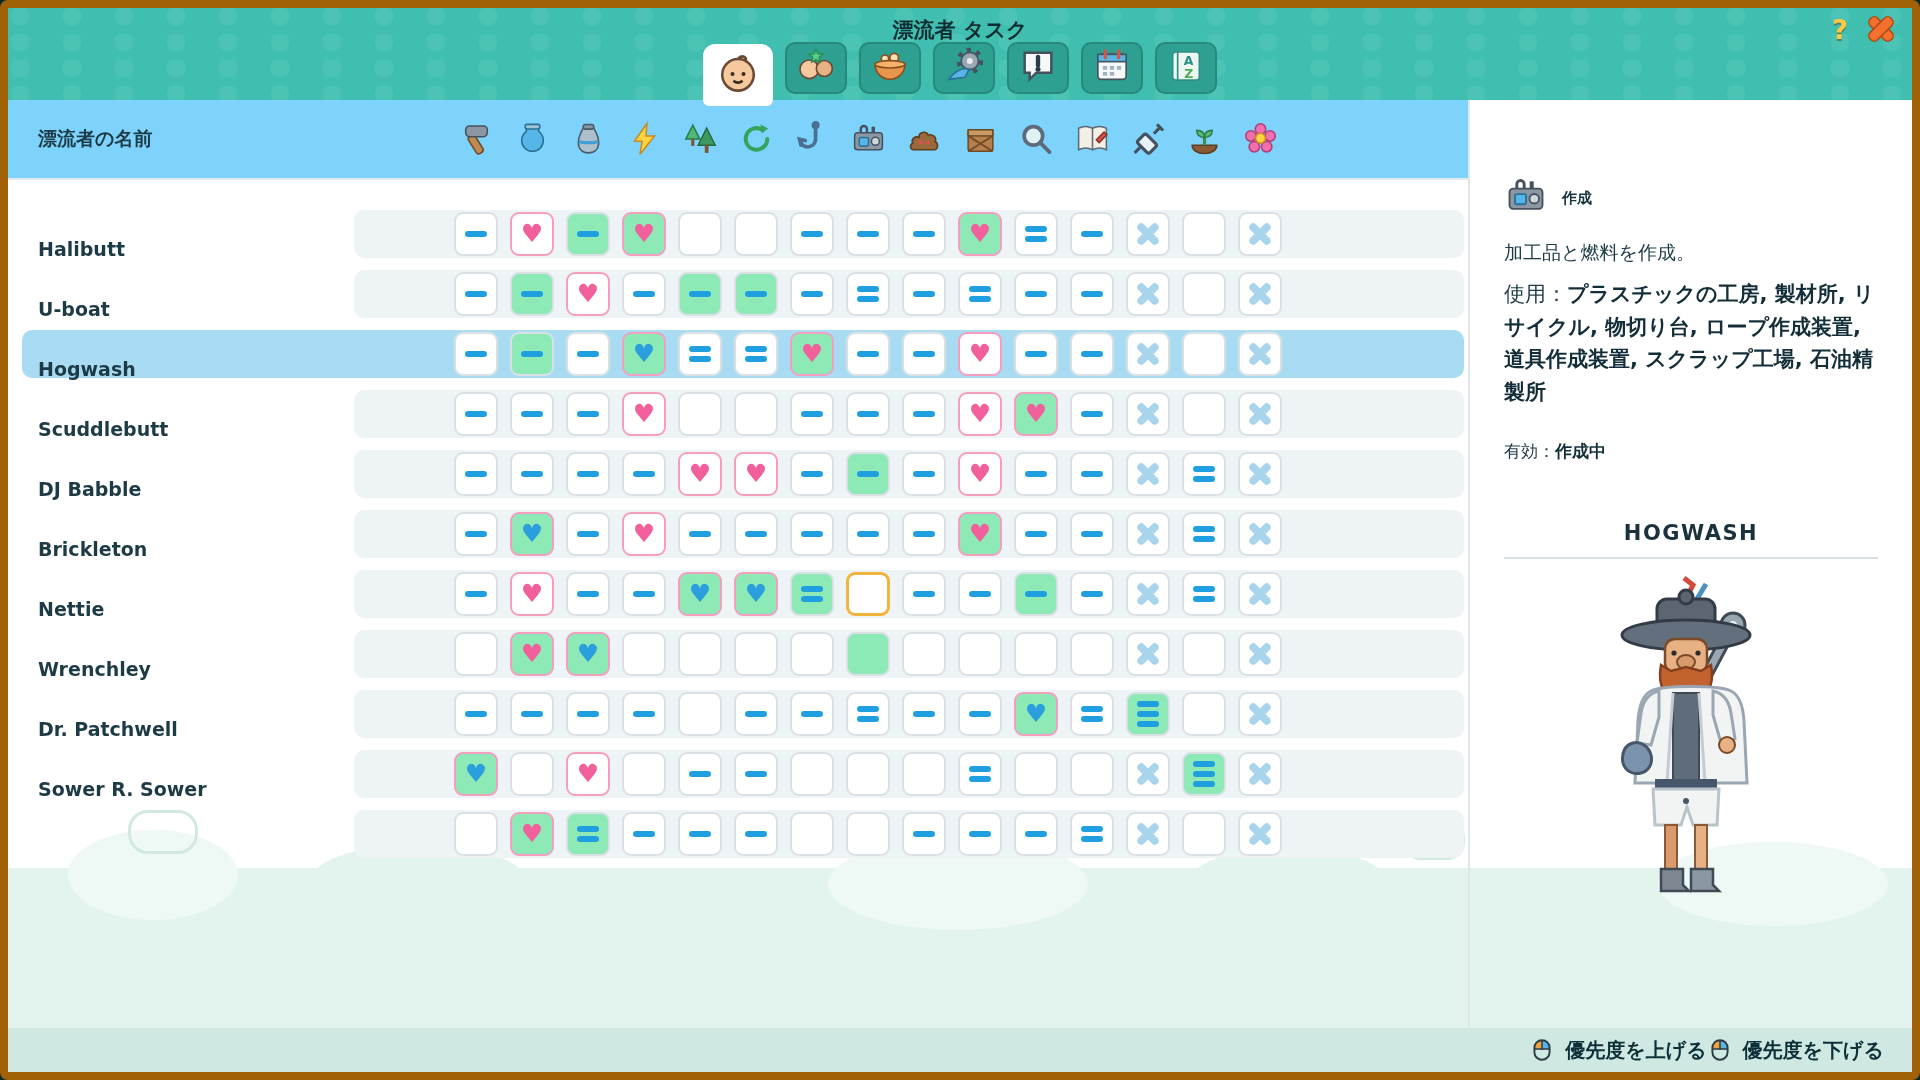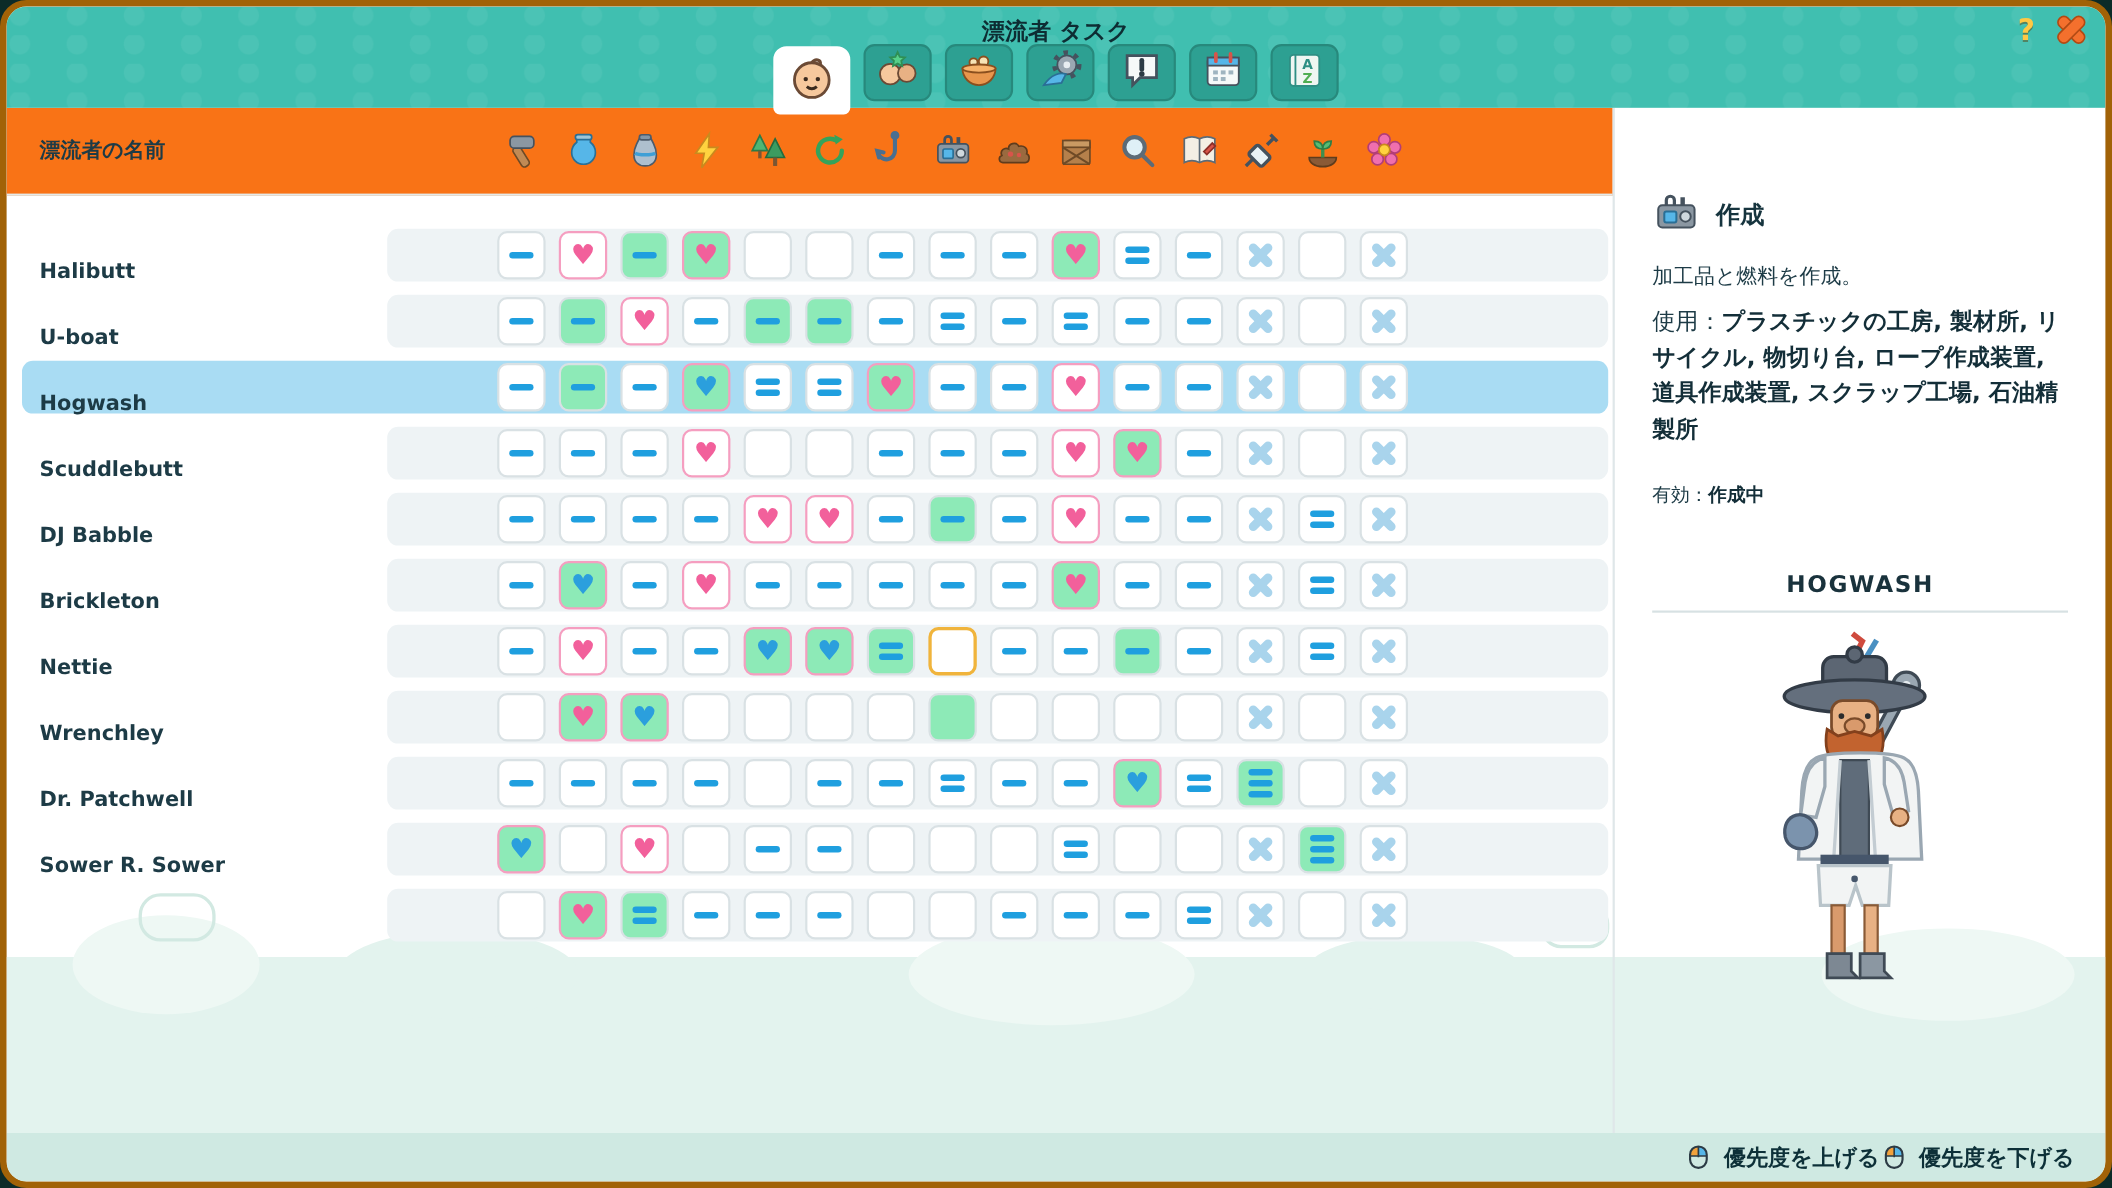--- a/index.html
+++ b/index.html
@@ -1,17 +1,17 @@
 <!DOCTYPE html>
 <html><head>
 <meta charset="utf-8">
 <style>
   html,body{margin:0;padding:0;background:#0c2b28;}
   body{width:1920px;height:1080px;overflow:hidden;font-family:"DejaVu Sans","Liberation Sans",sans-serif;}
-  .window{position:relative;width:1920px;height:1080px;box-sizing:border-box;border:6px solid #a16207;border-radius:24px;background:#ffffff;overflow:hidden;}
+  .window{position:relative;width:1920px;height:1080px;box-sizing:border-box;border:8px solid #a16207;border-radius:8px;background:#ffffff;overflow:hidden;}
 
   
   .topbar{position:absolute;left:0;top:0;width:100%;height:92px;background:#40bfb0;z-index:3;
     background-image:radial-gradient(circle at 12px 8px, rgba(255,255,255,.06) 9px, transparent 10px);
     background-size:52px 26px;}
   .window-title{text-align:center;padding-top:8px;font-size:21px;font-weight:700;color:#0d2d33;}
   .titlebar-buttons{position:absolute;top:6px;right:16px;display:flex;gap:18px;align-items:center;}
   .help-btn{font-size:27px;font-weight:800;color:#ffc844;text-shadow:0 2px 0 rgba(90,55,0,.45);cursor:pointer;line-height:1;}
   .close-btn{position:relative;width:30px;height:30px;cursor:pointer;}
   .close-btn::before,.close-btn::after{content:"";position:absolute;left:50%;top:50%;width:28px;height:9px;border-radius:4px;background:#f4702d;box-shadow:0 0 0 1.5px #b14a14;}
@@ -19,21 +19,21 @@
   .close-btn::after{transform:translate(-50%,-50%) rotate(-45deg);}
 
   .tabs{position:absolute;left:50%;transform:translateX(-50%);bottom:0;display:flex;align-items:flex-end;gap:12px;}
   .tab{width:62px;height:52px;border-radius:10px;background:#2da092;border:2px solid #27897c;box-sizing:border-box;
        display:flex;align-items:center;justify-content:center;margin-bottom:6px;cursor:pointer;}
   .tab.active{width:70px;height:62px;background:#ffffff;border-color:#ffffff;border-radius:12px 12px 6px 6px;margin-bottom:-6px;}
   .tab svg{width:40px;height:40px;}
   .tab.active svg{width:44px;height:44px;}
 
   
-  .grid-header{position:absolute;left:0;top:92px;width:1460px;height:78px;background:#f97316;border-bottom:2px solid #e4ebec;z-index:1;}
+  .grid-header{position:absolute;left:0;top:92px;width:1460px;height:78px;background:#7dd3fc;border-bottom:2px solid #e4ebec;z-index:1;}
   .name-header{position:absolute;left:30px;top:50%;transform:translateY(-50%);font-size:19px;font-weight:600;color:#1d3b46;}
   .col-icons{position:absolute;left:346px;top:50%;transform:translateY(-50%);display:flex;gap:12px;padding-left:100px;}
   .col-icon{width:44px;display:flex;justify-content:center;}
   .col-icon svg{width:37px;height:37px;}
 
   .rows{position:absolute;left:0;top:202px;width:1460px;z-index:1;}
   .row{position:relative;height:48px;margin-bottom:12px;}
   .row.selected::before{content:"";position:absolute;left:14px;top:0;width:1442px;height:48px;background:#a9dcf3;border-radius:10px;}
   .row-name{position:absolute;left:30px;top:15px;height:48px;line-height:48px;font-size:19px;font-weight:600;color:#1d3b46;z-index:1;cursor:pointer;}
   .cells{position:absolute;left:346px;top:0;height:48px;width:1110px;background:#eef3f5;border-radius:10px;
@@ -56,21 +56,21 @@
   .mint{position:absolute;left:0;right:0;bottom:44px;height:160px;background:#e3f3ee;z-index:0;}
   .cloud{position:absolute;border-radius:50%;background:#e3f3ee;}
   .cloud.lite{background:#eef8f4;}
   .cloud.outline{background:transparent;border:3px solid #d2e9e2;}
 
   
   .divider{position:absolute;left:1460px;top:92px;bottom:44px;width:2px;background:#dfe7e9;z-index:2;}
   .detail-panel{position:absolute;left:1462px;right:0;top:92px;bottom:44px;padding:74px 34px 0;box-sizing:border-box;z-index:2;}
   .task-head{display:flex;align-items:center;gap:14px;}
   .task-icon svg{width:44px;height:44px;}
-  .task-title{font-size:22px;font-weight:600;color:#16343e;}
+  .task-title{font-size:15px;font-weight:600;color:#16343e;}
   .task-desc{margin:18px 0 12px;font-size:19px;color:#1d3b46;}
   .task-usage{margin:0;font-size:21px;color:#1d3b46;line-height:1.55;}
   .task-usage b,.task-active b{font-weight:700;color:#132e38;}
   .task-active{margin-top:32px;font-size:17px;color:#1d3b46;}
   .char-name{margin-top:58px;text-align:center;font-size:21px;font-weight:800;letter-spacing:1.5px;color:#19323c;}
   .char-rule{border:none;border-top:2px solid #d7e1e3;margin:12px 0 0;}
   .portrait{margin-top:14px;display:flex;justify-content:center;}
 
   
   .footer{position:absolute;left:0;bottom:0;width:100%;height:44px;background:#cfe9e2;display:flex;justify-content:flex-end;

